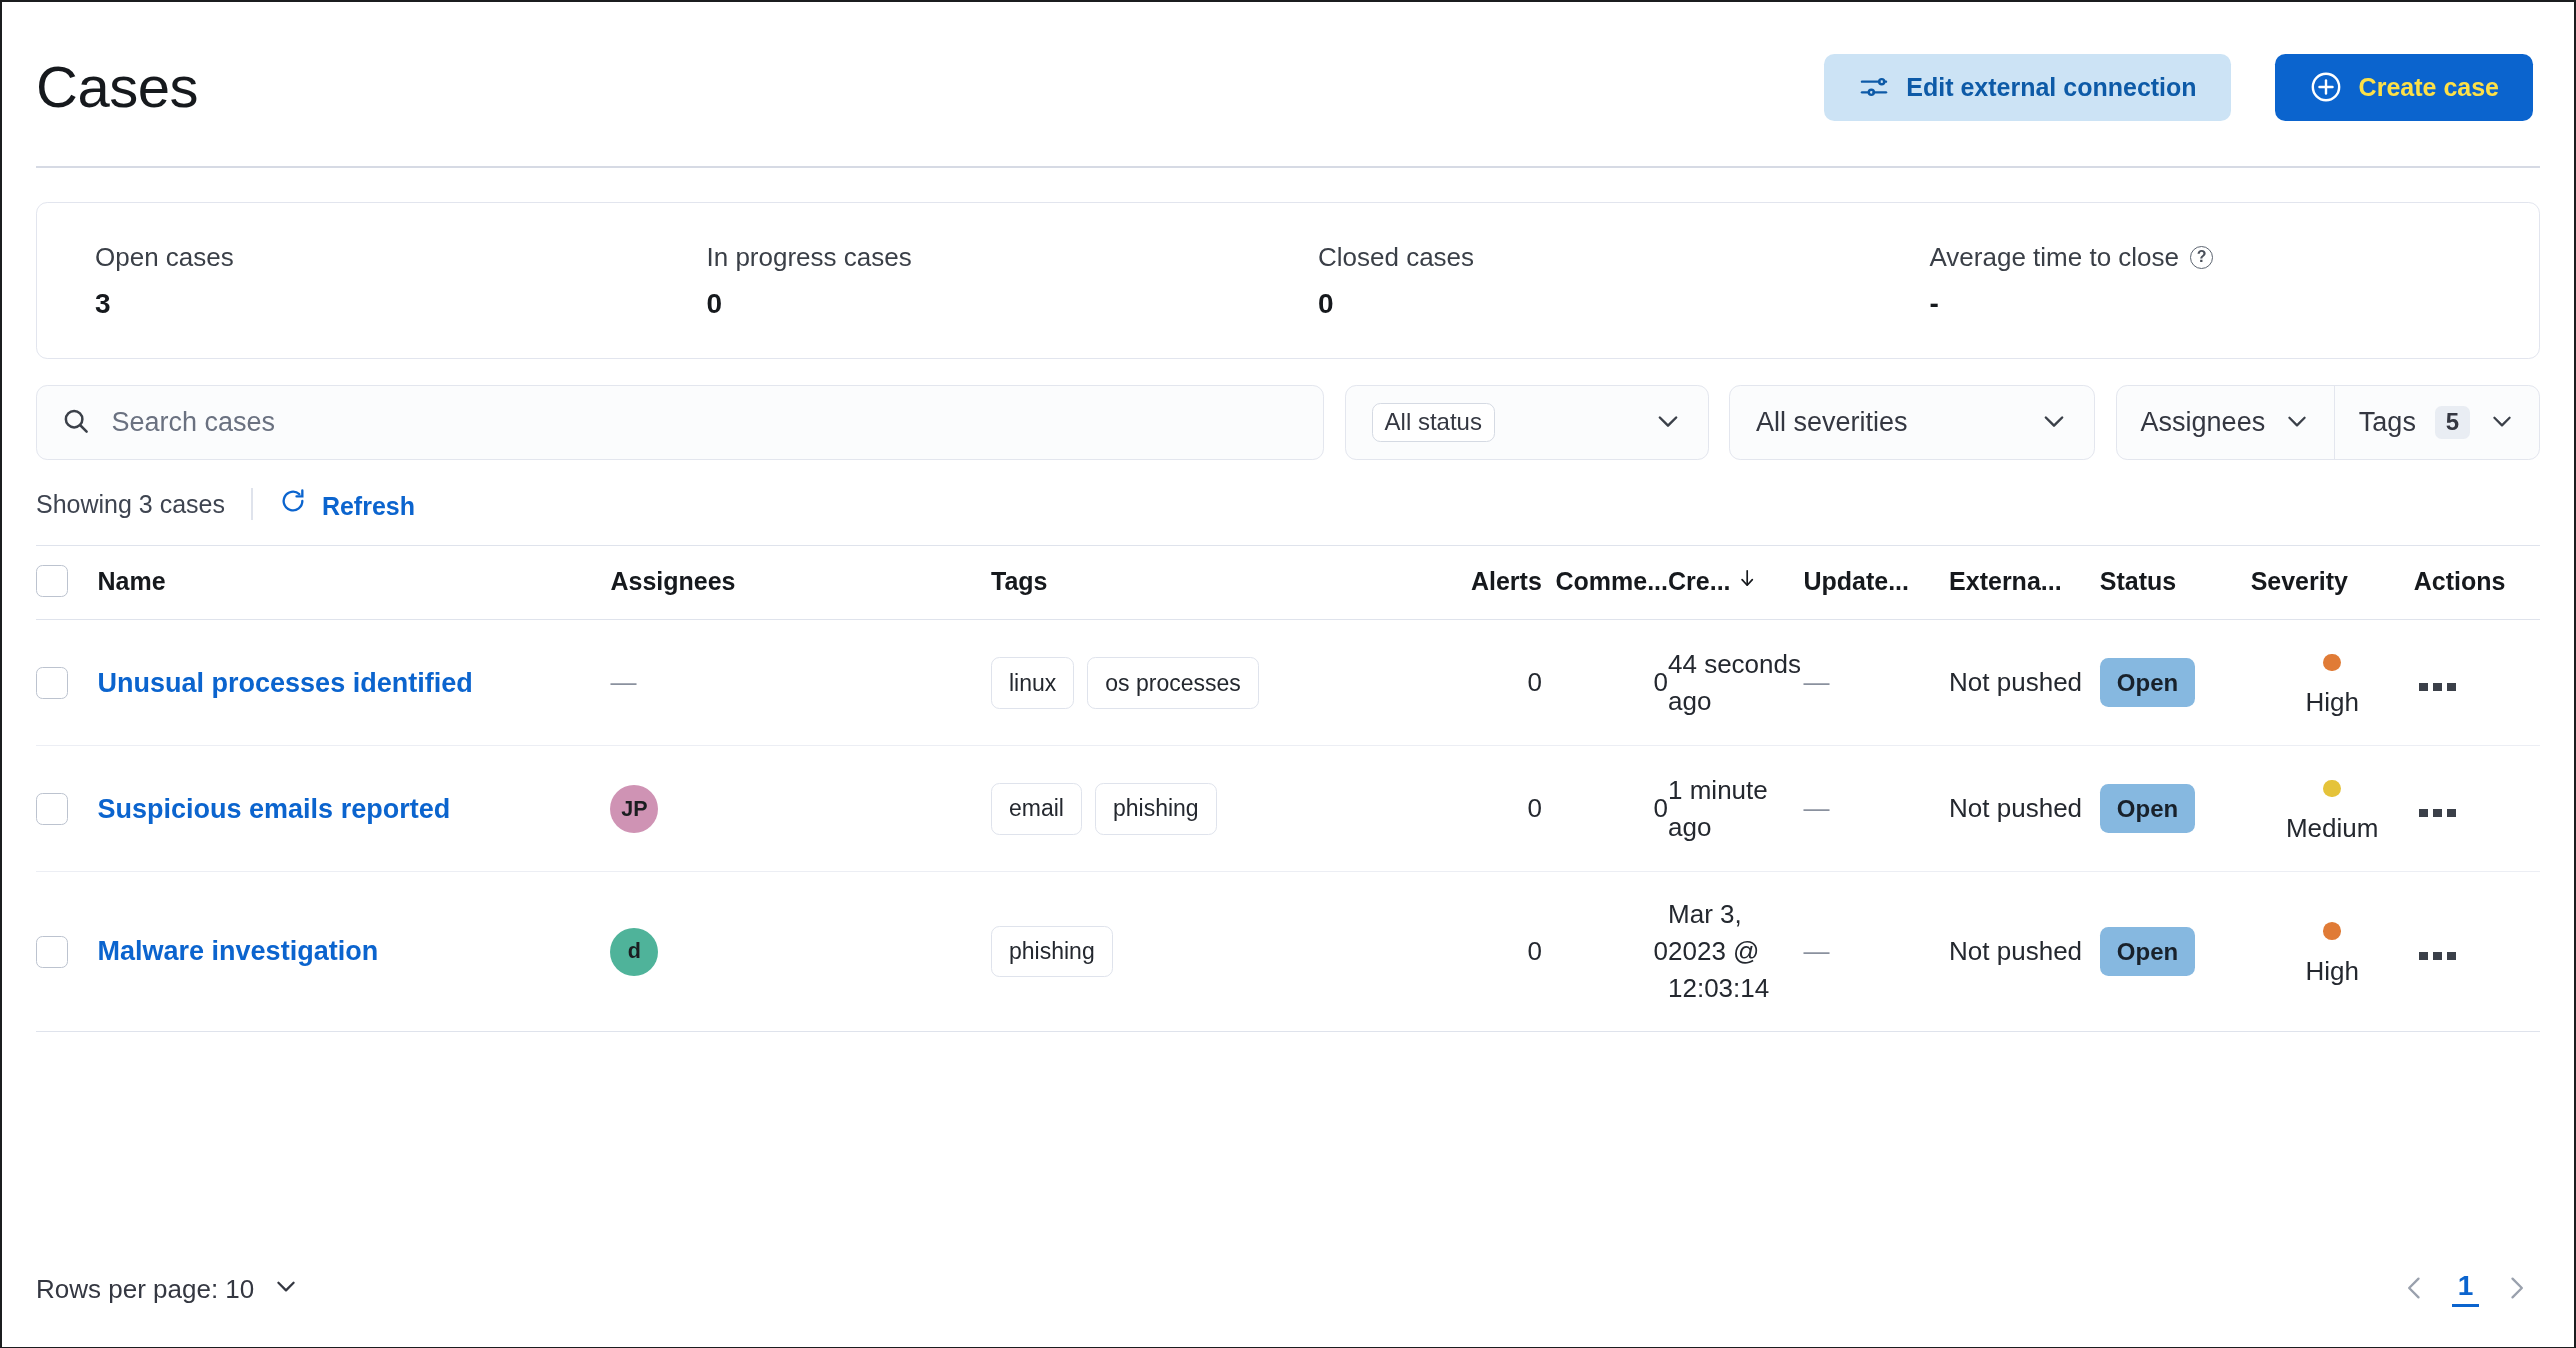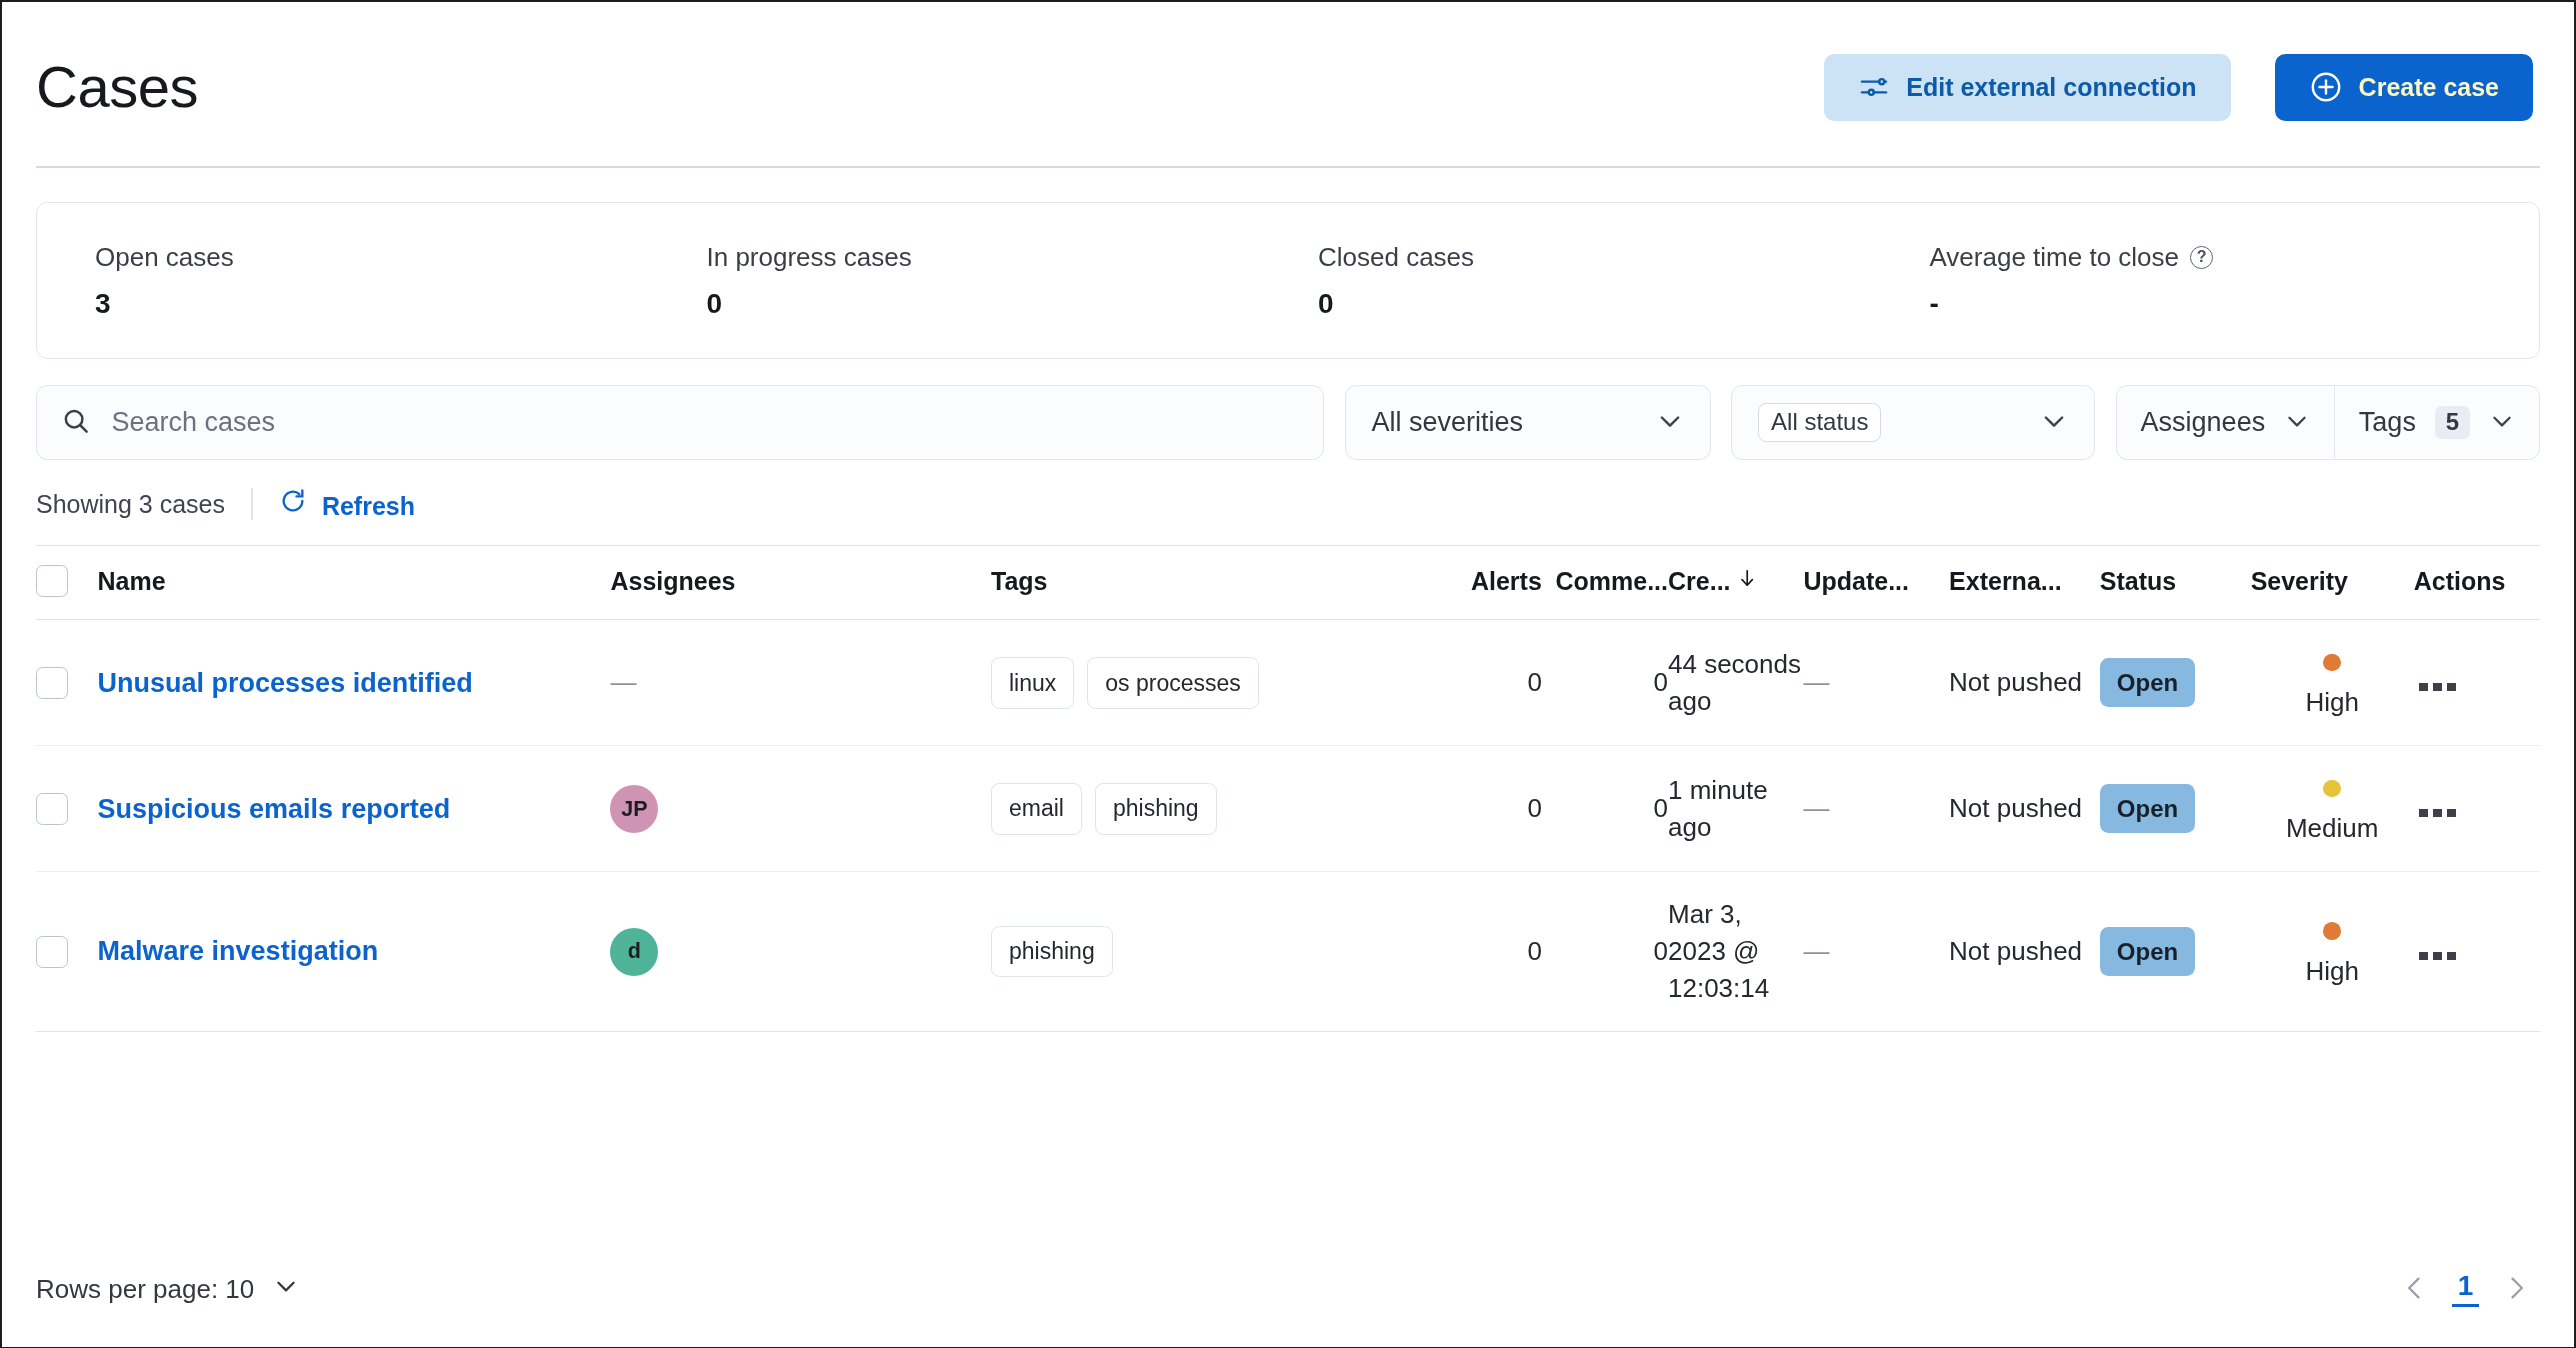--- a/index.html
+++ b/index.html
@@ -34,21 +34,21 @@
     border: none; cursor: pointer; border-radius: 10.3px;
     font-family: "Liberation Sans", sans-serif;
     font-size: 25px; font-weight: 700;
     white-space: nowrap;
   }
   .btn-secondary {
     background: #cce3f5; color: #0d5aa7;
     padding: 0 34px; height: 67px;
   }
   .btn-primary {
-    background: #0b64ce; color: #fef9c3;
+    background: #0b64ce; color: #fde047;
     padding: 8px 34px; height: 67px;
   }
   .btn svg { display: block; flex: none; }
 
   .header-divider {
     height: 1.9px; background: #d6dae4; margin: 26px 34px 0 34px;
   }
 
   
   .stats-panel {
@@ -332,31 +332,31 @@
     <div class="search-box">
       <span>
         <svg width="30" height="30" viewBox="0 0 24 24" fill="none" stroke="#3b4049" stroke-width="2" stroke-linecap="round">
           <circle cx="10.5" cy="10.5" r="6.6"></circle>
           <line x1="15.4" y1="15.4" x2="20.5" y2="20.5"></line>
         </svg>
       </span>
       <input class="search-input" type="text" placeholder="Search cases" style="">
     </div>
 
-    <div class="select-box sev-select">
-      <span class="label">All severities</span>
+    <div class="select-box status-select">
+      <span class="status-pill">All status</span>
       <span class="chev">
         <svg width="28" height="28" viewBox="0 0 24 24" fill="none" stroke="#3b4049" stroke-width="2.1" stroke-linecap="round" stroke-linejoin="round">
             <polyline points="5,9 12,16 19,9"></polyline>
           </svg>
       </span>
     </div>
 
-    <div class="select-box status-select">
-      <span class="status-pill">All status</span>
+    <div class="select-box sev-select">
+      <span class="label">All severities</span>
       <span class="chev">
         <svg width="28" height="28" viewBox="0 0 24 24" fill="none" stroke="#3b4049" stroke-width="2.1" stroke-linecap="round" stroke-linejoin="round">
             <polyline points="5,9 12,16 19,9"></polyline>
           </svg>
       </span>
     </div>
 
     <div class="group-box">
       <button class="group-btn">
         <span class="label">Assignees</span>

